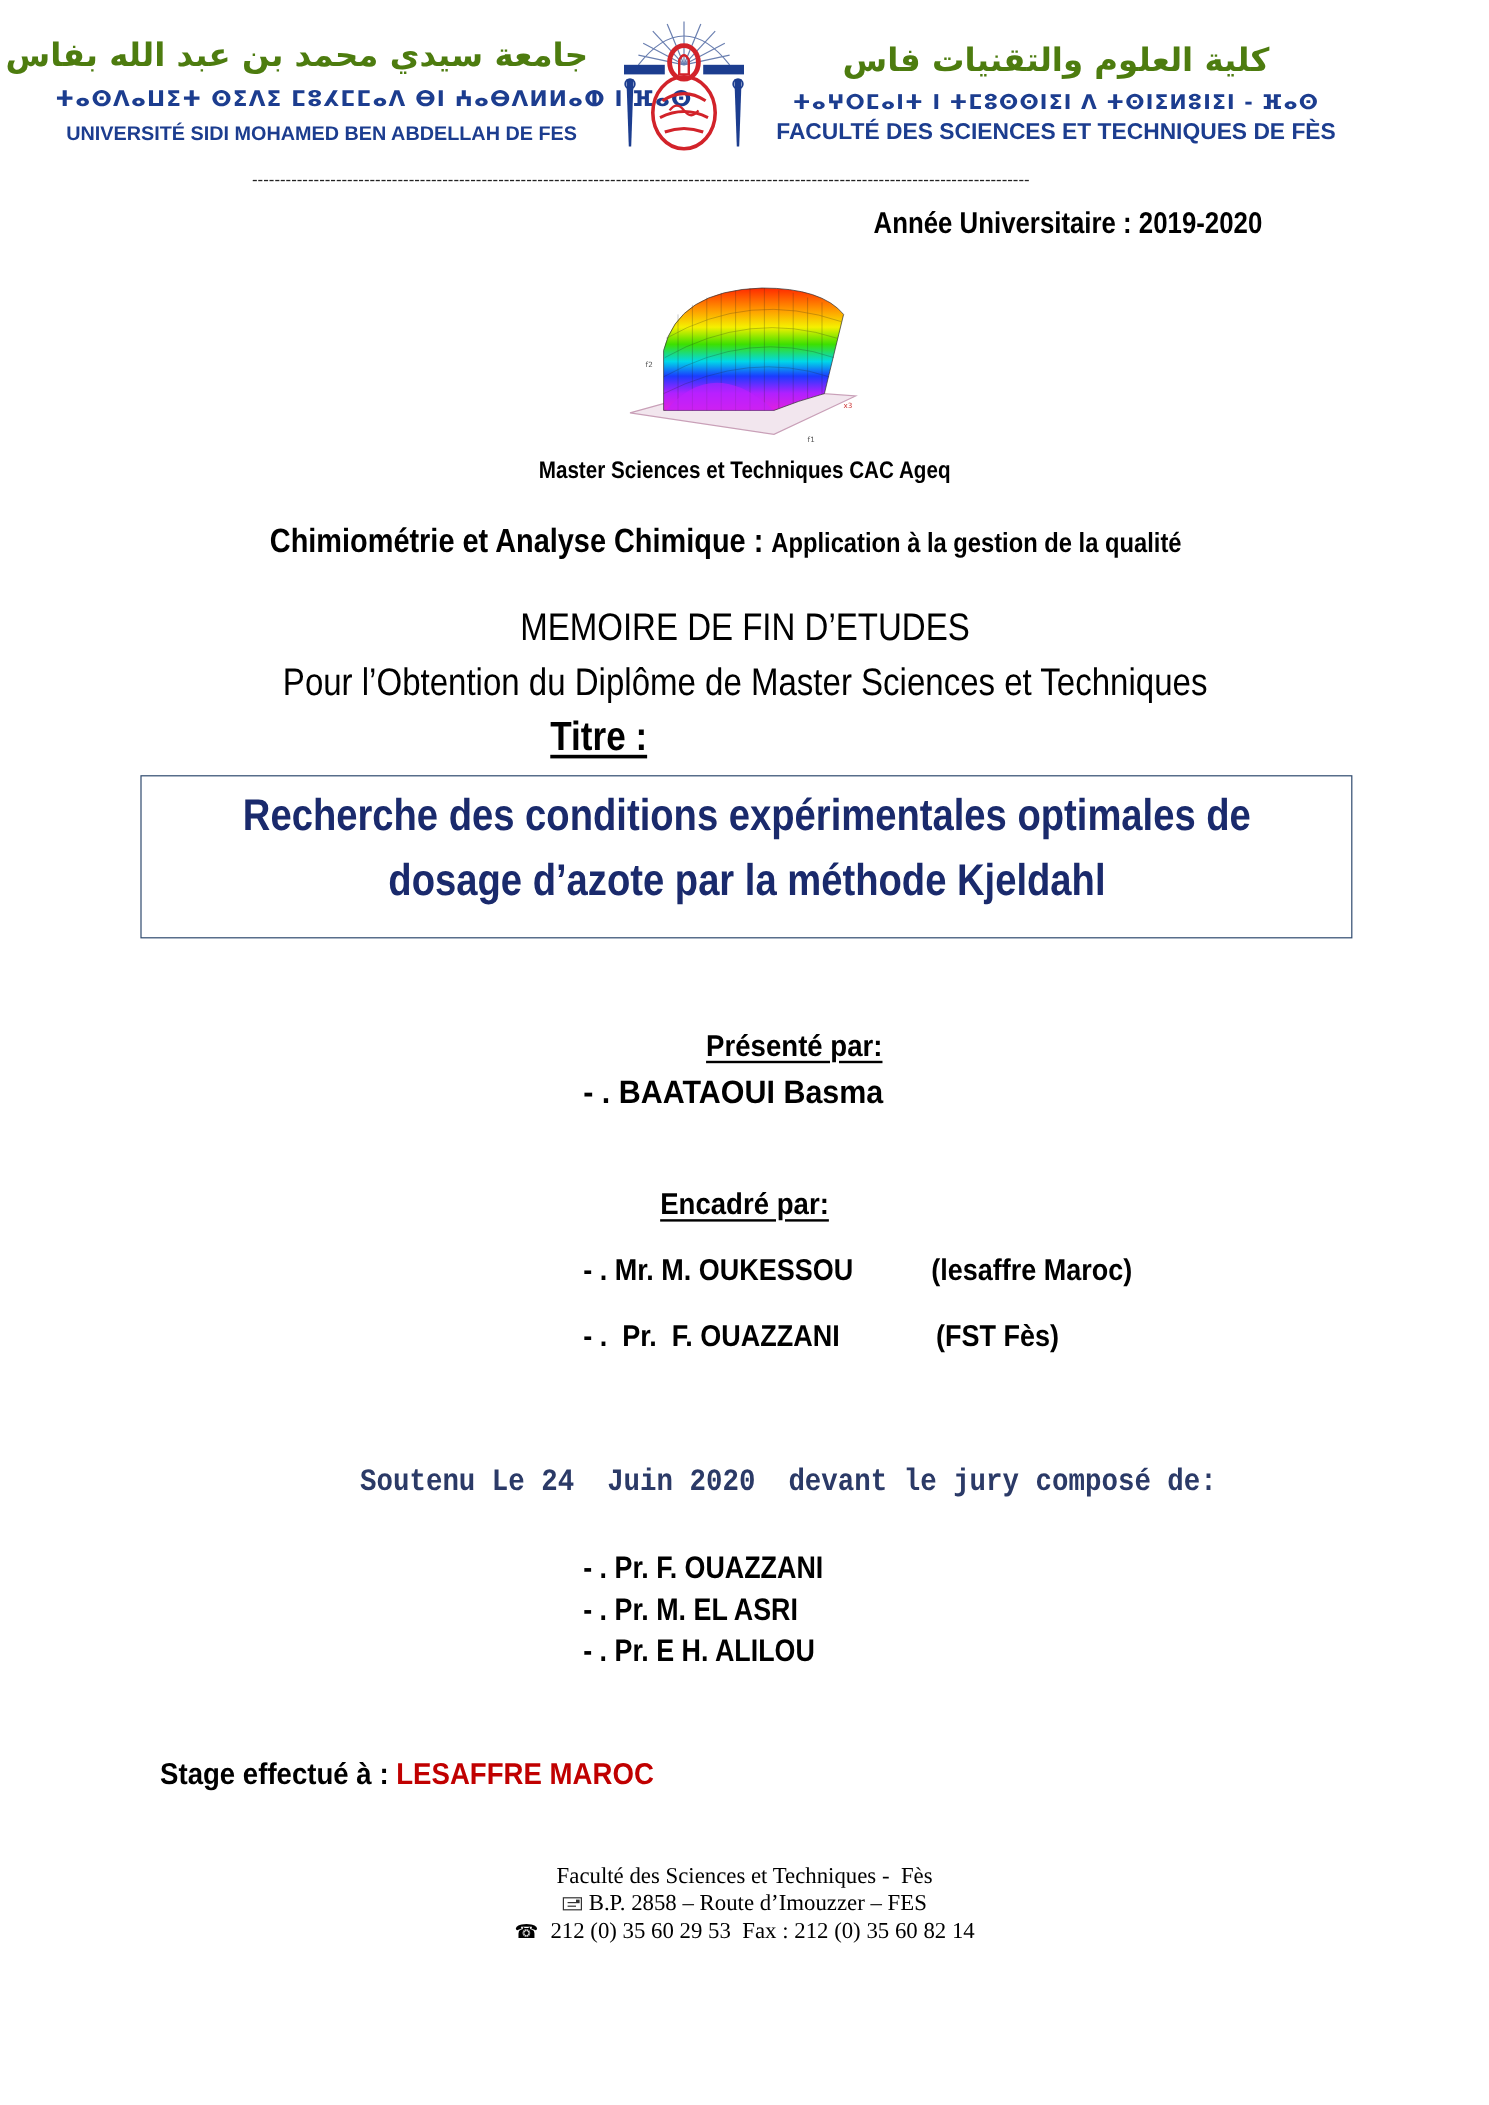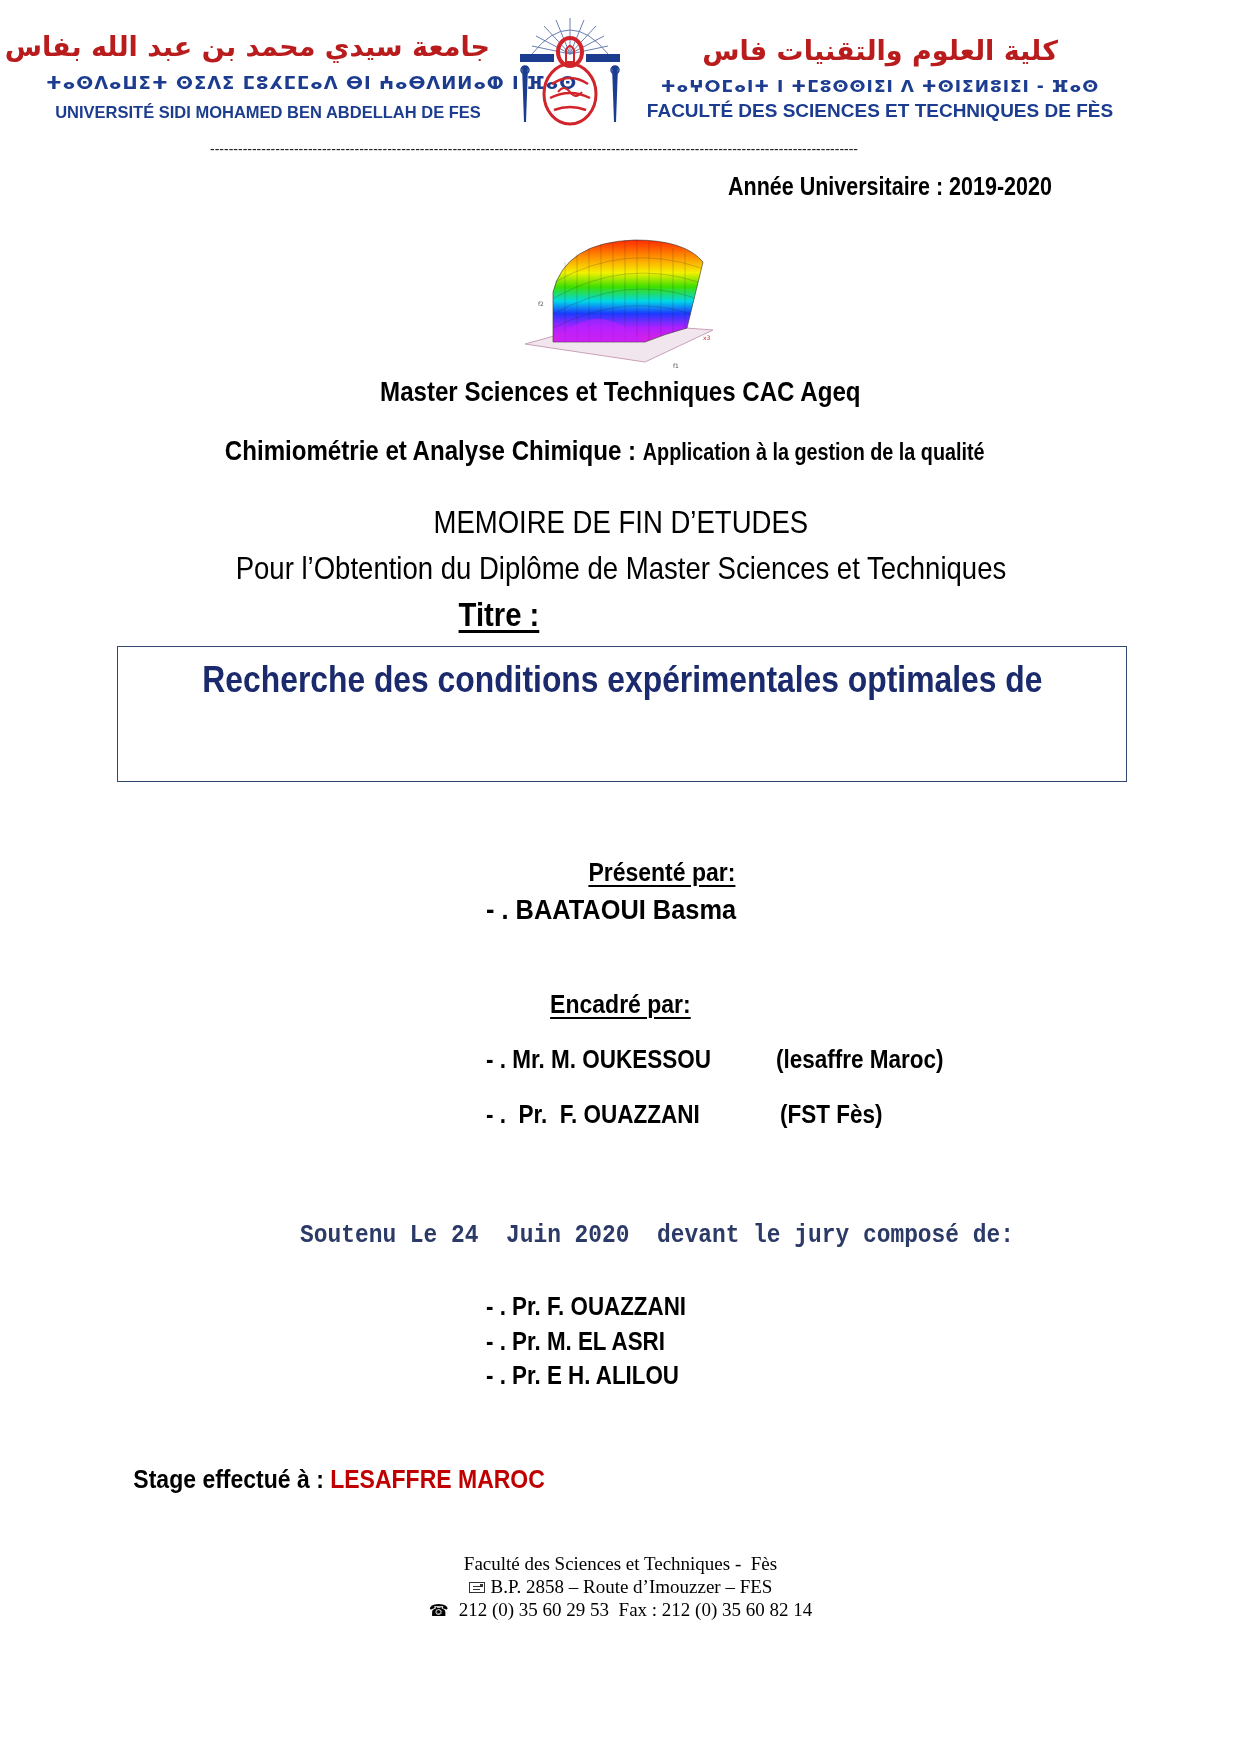--- a/index.html
+++ b/index.html
@@ -1,18 +1,18 @@
 <!DOCTYPE html>
 <html><head>
   <meta charset="utf-8">
   <style>
     html, body { margin: 0; padding: 0; background: #ffffff; }
     body { width: 1241px; height: 1754px; position: relative; overflow: hidden; font-family: "Liberation Sans", sans-serif; color: #000; }
     .abs { position: absolute; }
-    .hdr-ar { font-family: "DejaVu Sans", sans-serif; font-weight: bold; color: #b91c1c; white-space: nowrap; direction: rtl; }
+    .hdr-ar { font-family: "DejaVu Sans", sans-serif; font-weight: bold; color: #4d7c0f; white-space: nowrap; direction: rtl; }
     .hdr-tf { font-family: "DejaVu Sans", sans-serif; font-weight: bold; color: #1c3d8f; white-space: nowrap; letter-spacing: 1px; }
     .hdr-fr { font-family: "Liberation Sans", sans-serif; font-weight: bold; color: #1c3d8f; white-space: nowrap; }
     .sep { font-family: "Liberation Sans", sans-serif; font-size: 14px; color: #222; white-space: nowrap; letter-spacing: 0px; overflow: hidden; }
     .narrow { font-family: "Liberation Sans", sans-serif; transform-origin: left top; white-space: nowrap; }
     .center { text-align: center; }
     .bold { font-weight: bold; }
     .underline { text-decoration: underline; text-underline-offset: 4px; }
     .navy { color: #1a2a6c; }
     .slate { color: #2b3a67; }
     .red { color: #c00000; }
@@ -101,21 +101,21 @@
       <path d="M38 92 Q110 52 180 76" fill="none"></path>
       <path d="M38 106 Q110 70 176 92" fill="none"></path>
     </g>
     <path d="M40 120 Q80 74 130 120" fill="#c020ff" opacity="0.55"></path>
     <text x="23" y="84" font-size="6" fill="#555" font-family="DejaVu Sans, sans-serif">f2</text>
     <text x="158" y="146" font-size="6" fill="#555" font-family="DejaVu Sans, sans-serif">f1</text>
     <text x="188" y="118" font-size="6" fill="#c33" font-family="DejaVu Sans, sans-serif">x3</text>
   </svg>
 </div>
 
-<div class="abs center bold narrow" style="left:0; top:374px; width:1241px; font-size:28px; line-height:36px; transform:none;">
+<div class="abs center bold narrow" style="left:0; top:374px; width:1241px; font-size:20px; line-height:36px; transform:none;">
   <span style="display:inline-block; transform:scaleX(0.86);">Master Sciences et Techniques CAC Ageq</span>
 </div>
 <div class="abs center" style="left:0; top:433px; width:1209px; line-height:36px;">
   <span style="display:inline-block; transform:scaleX(0.86); white-space:nowrap;">
     <span class="bold" style="font-size:28px;">Chimiométrie et Analyse Chimique : </span><span class="bold" style="font-size:23px;">Application à la gestion de la qualité</span>
   </span>
 </div>
 
 <div class="abs center" style="left:0; top:502px; width:1241px; line-height:40px;">
   <span style="display:inline-block; font-size:32px; transform:scaleX(0.86); white-space:nowrap;">MEMOIRE DE FIN D’ETUDES</span>
@@ -123,20 +123,23 @@
 <div class="abs center" style="left:0; top:548px; width:1241px; line-height:40px;">
   <span style="display:inline-block; font-size:32px; transform:scaleX(0.86); white-space:nowrap;">Pour l’Obtention du Diplôme de Master Sciences et Techniques</span>
 </div>
 <div class="abs center" style="left:0; top:594px; width:998px; line-height:40px;">
   <span class="bold underline" style="display:inline-block; font-size:34px; transform:scaleX(0.86); white-space:nowrap;">Titre :</span>
 </div>
 
 <div class="abs title-box" style="left:117px; top:646px; width:1008px; height:134px;">
   <div class="center navy bold" style="position:absolute; left:0; top:10px; width:1008px; line-height:46px;">
     <span style="display:inline-block; font-size:37px; transform:scaleX(0.86); white-space:nowrap;">Recherche des conditions expérimentales optimales de</span>
+  </div>
+  <div class="center navy bold" style="position:absolute; left:0; top:64px; width:1008px; line-height:46px;">
+    <span style="display:inline-block; font-size:37px; transform:scaleX(0.86); white-space:nowrap;">dosage d’azote par la méthode Kjeldahl</span>
   </div>
 </div>
 
 <div class="abs center" style="left:0; top:856px; width:1241px; line-height:32px;padding-left:41px;">
   <span class="bold underline" style="display:inline-block; font-size:25px; transform:scaleX(0.92); white-space:nowrap;">Présenté par:</span>
 </div>
 <div class="abs" style="left:486px; top:893px; line-height:34px;">
   <span class="bold" style="display:inline-block; font-size:27px; transform:scaleX(0.94); transform-origin:left; white-space:nowrap;">- . BAATAOUI Basma</span>
 </div>
 

